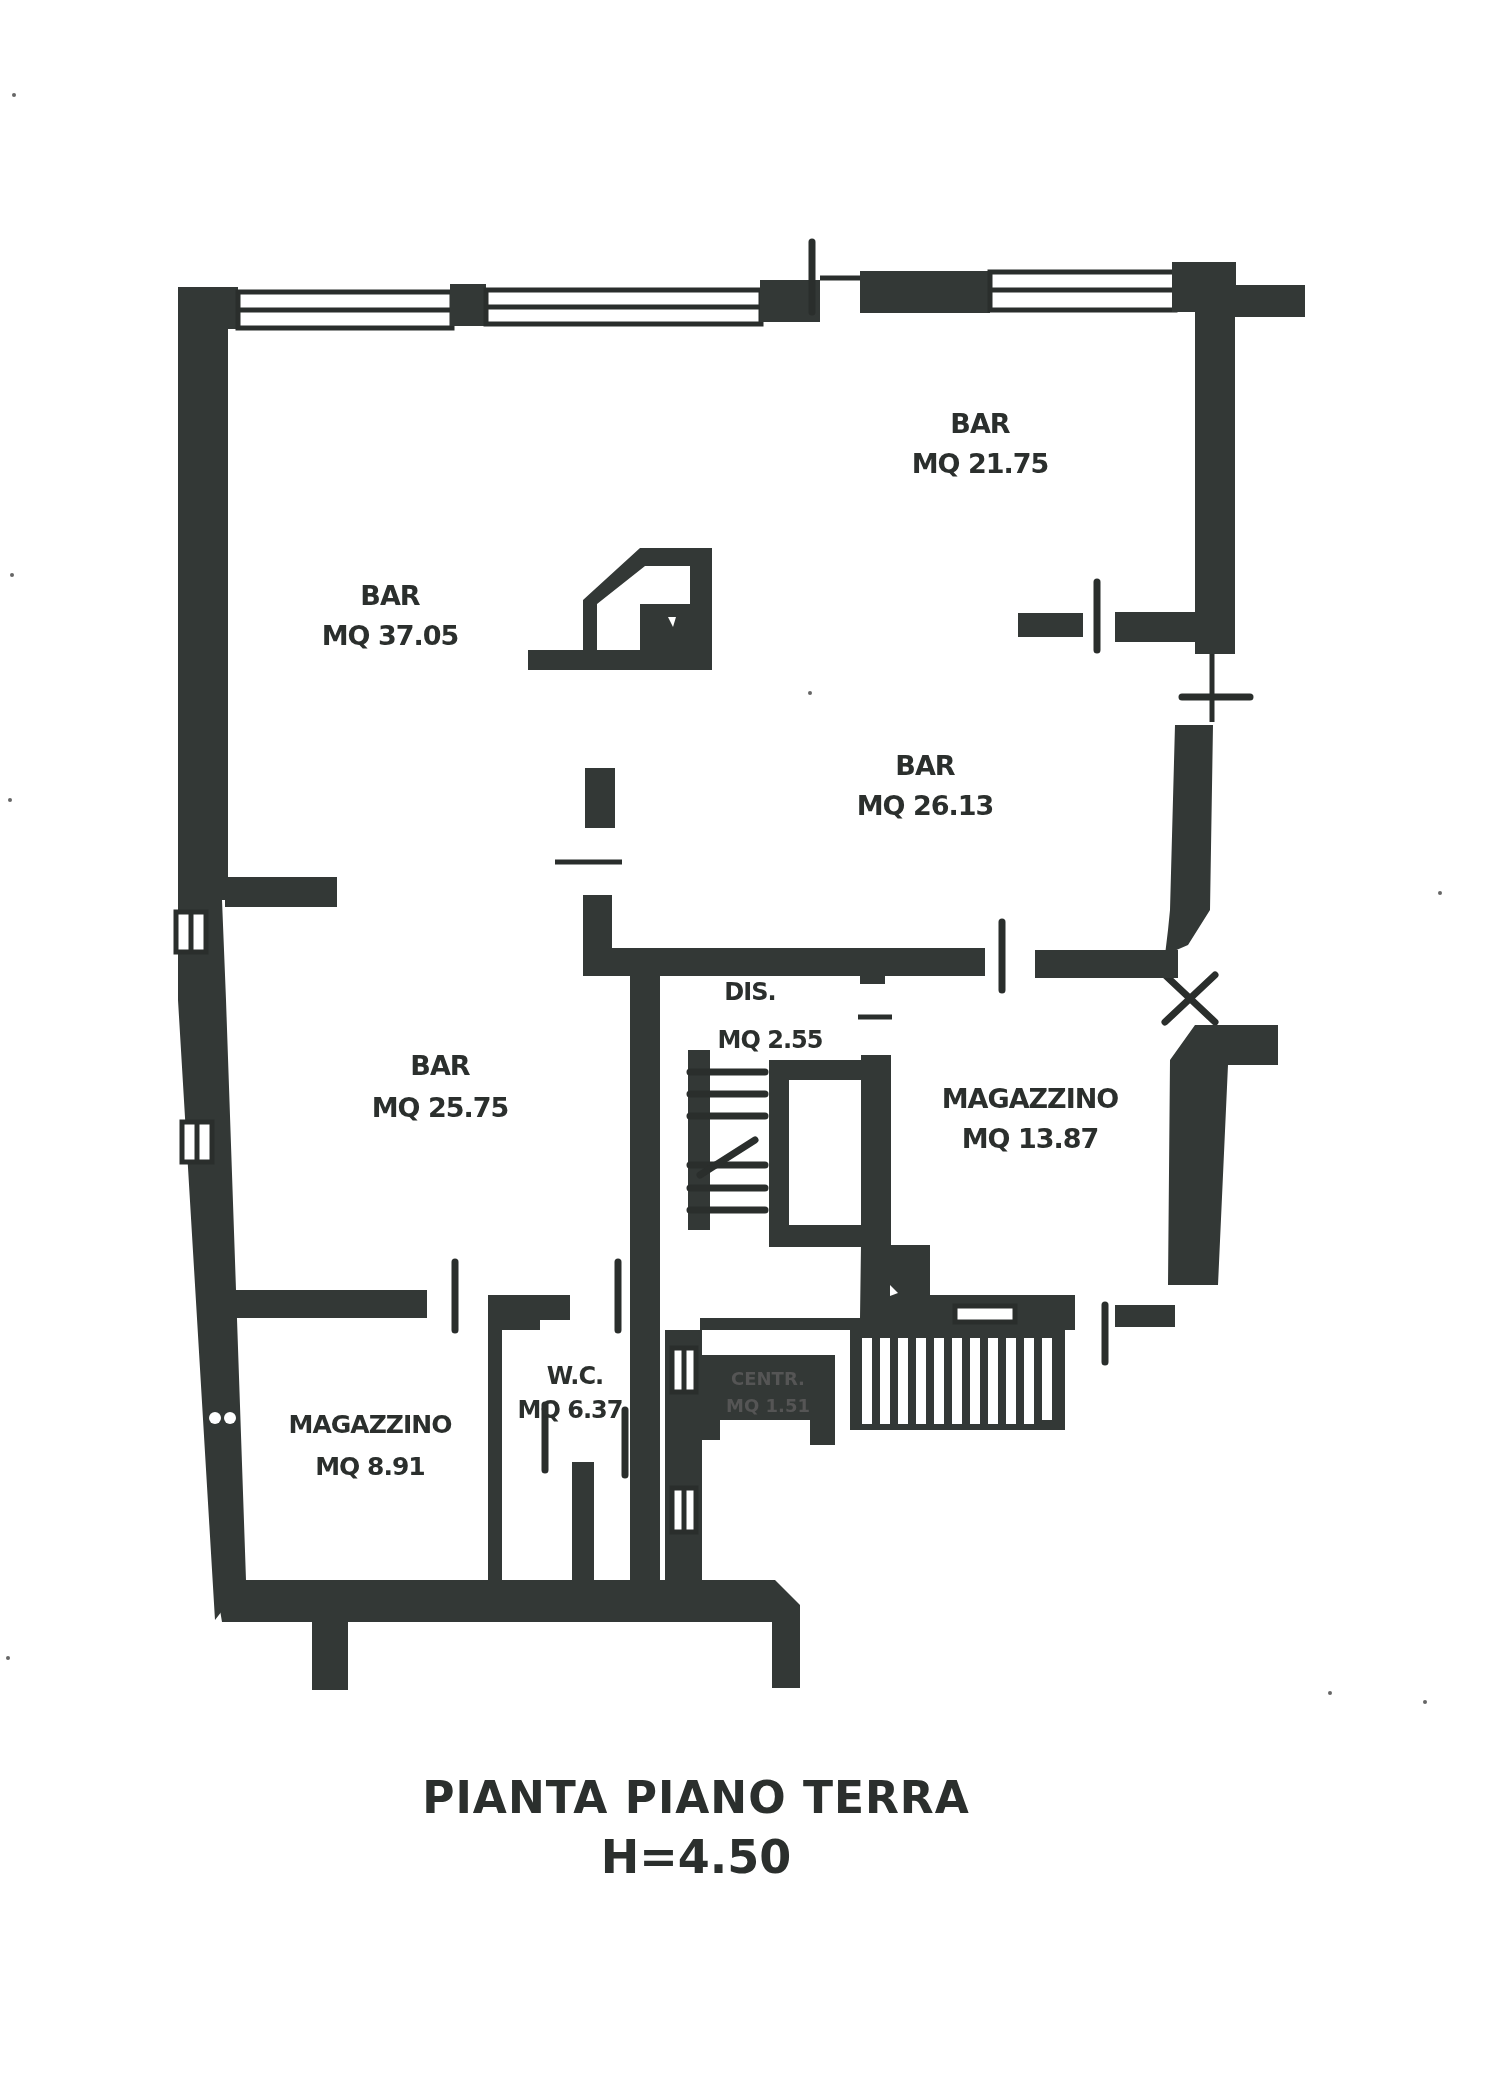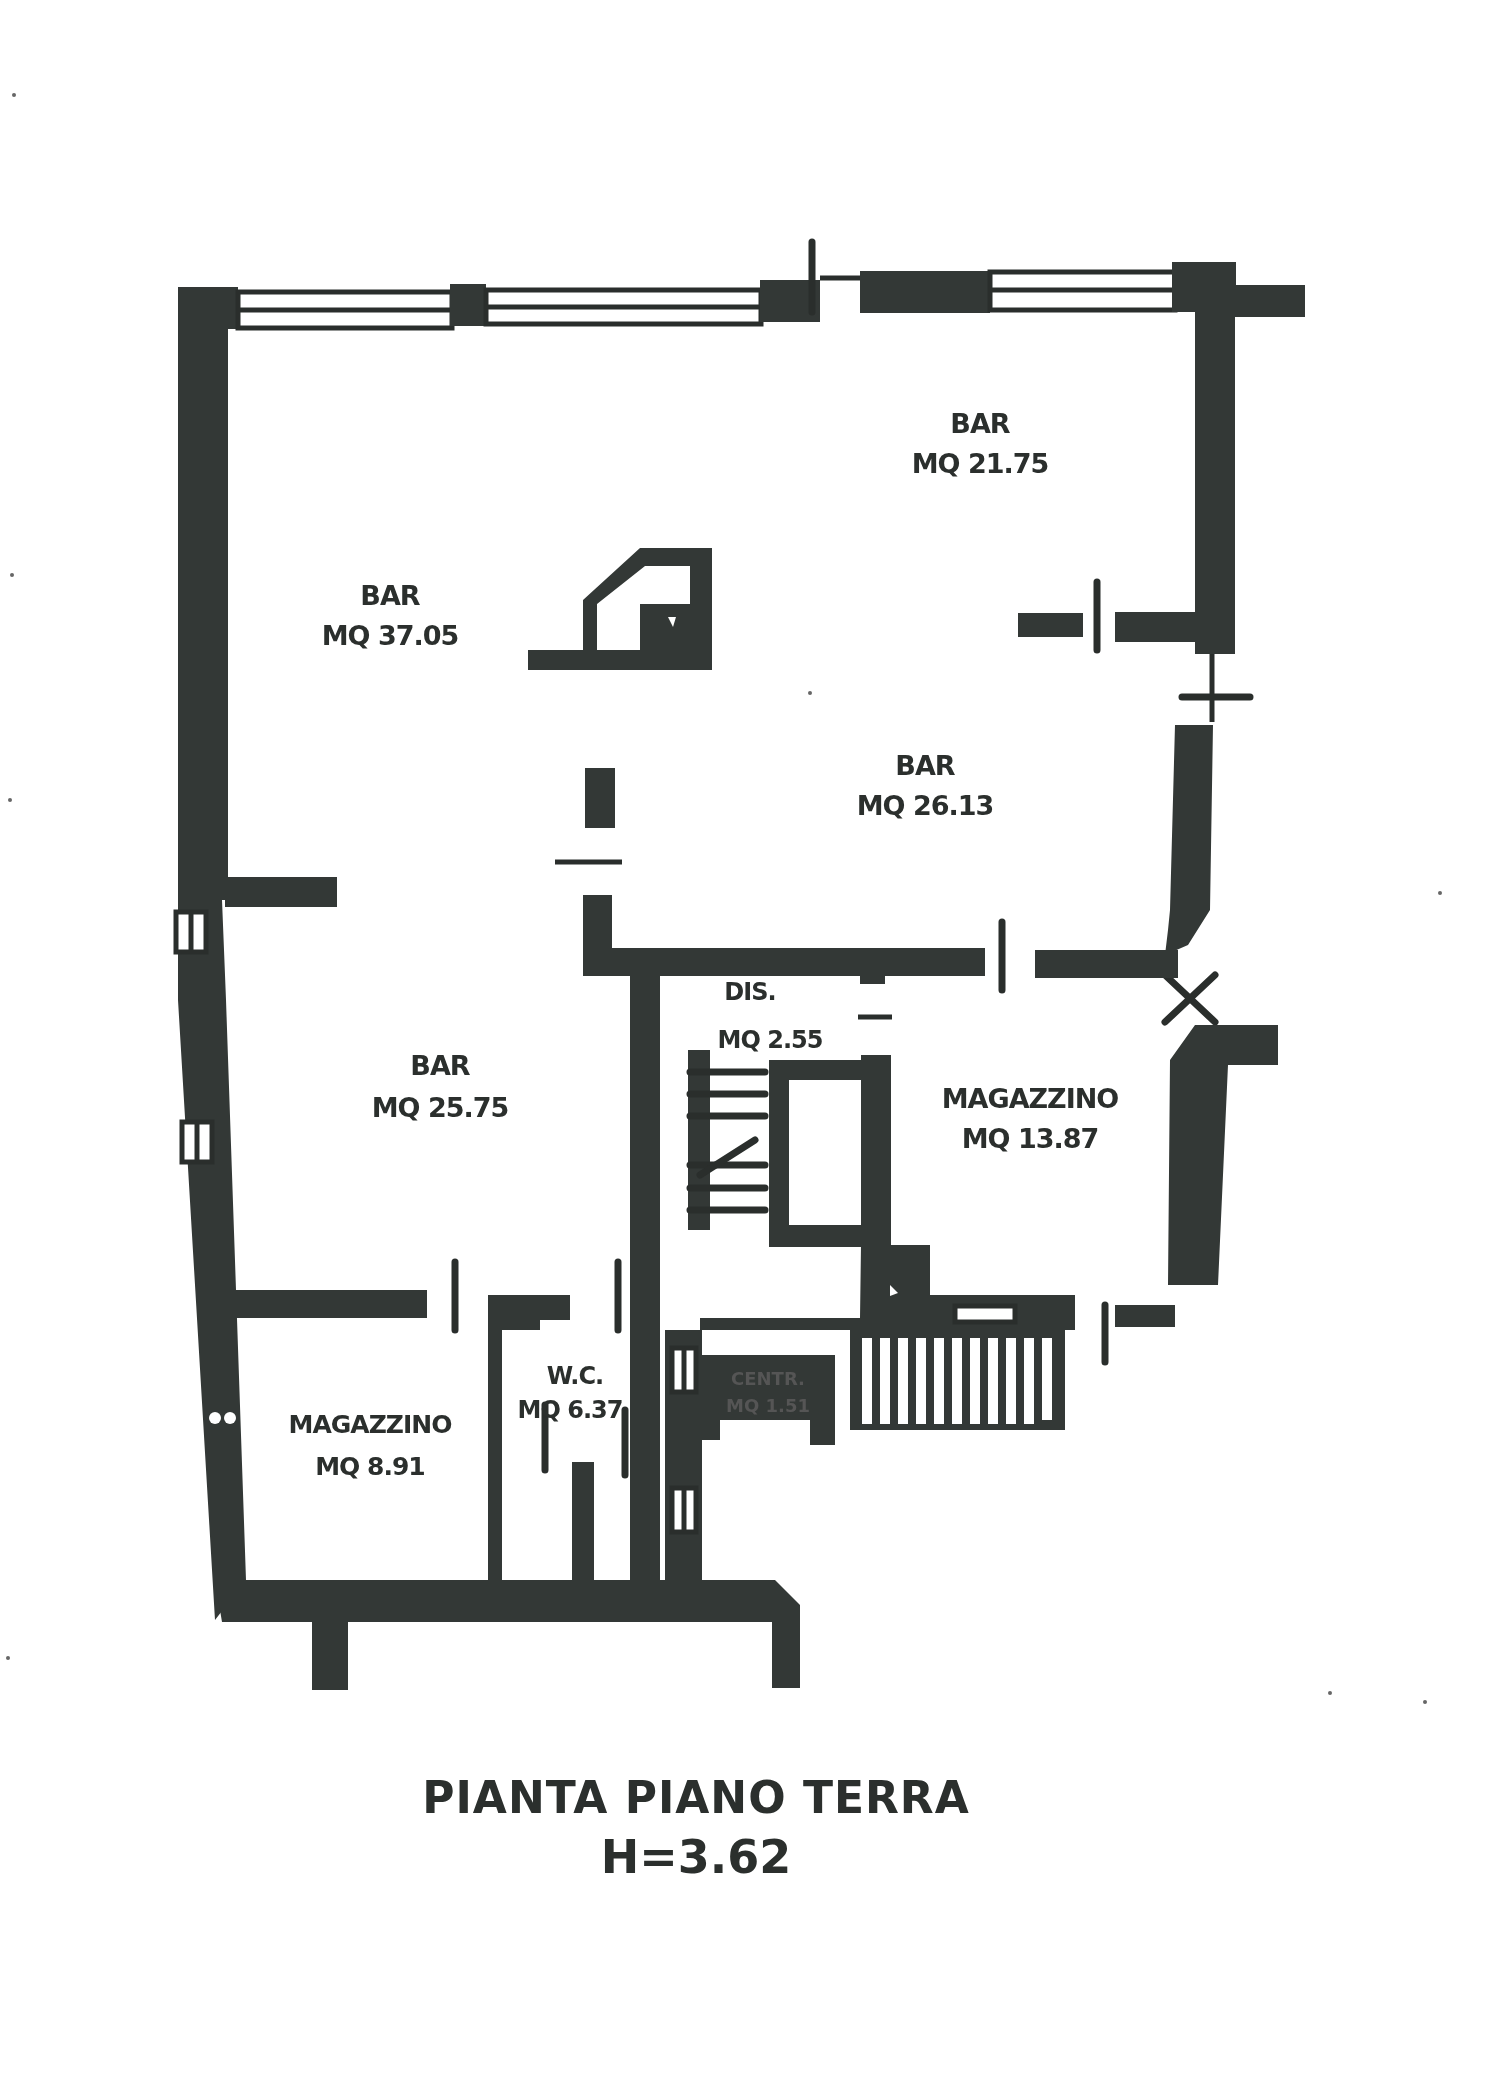--- a/index.html
+++ b/index.html
@@ -190,13 +190,13 @@
 
     <text class="lbl room-lbl" x="575" y="1384" style="font-size:24px">W.C.</text>
     <text class="lbl room-lbl" x="570" y="1418" style="font-size:24px">MQ 6.37</text>
 
     <text class="lbl" x="768" y="1385" style="font-size:18px; fill:#555">CENTR.</text>
     <text class="lbl" x="768" y="1412" style="font-size:18px; fill:#555">MQ 1.51</text>
   </g>
 </svg>
 
 <div id="title1" class="title">PIANTA PIANO TERRA</div>
-<div id="title2" class="title">H=3.62</div>
+<div id="title2" class="title">H=4.50</div>
 
 </body></html>

